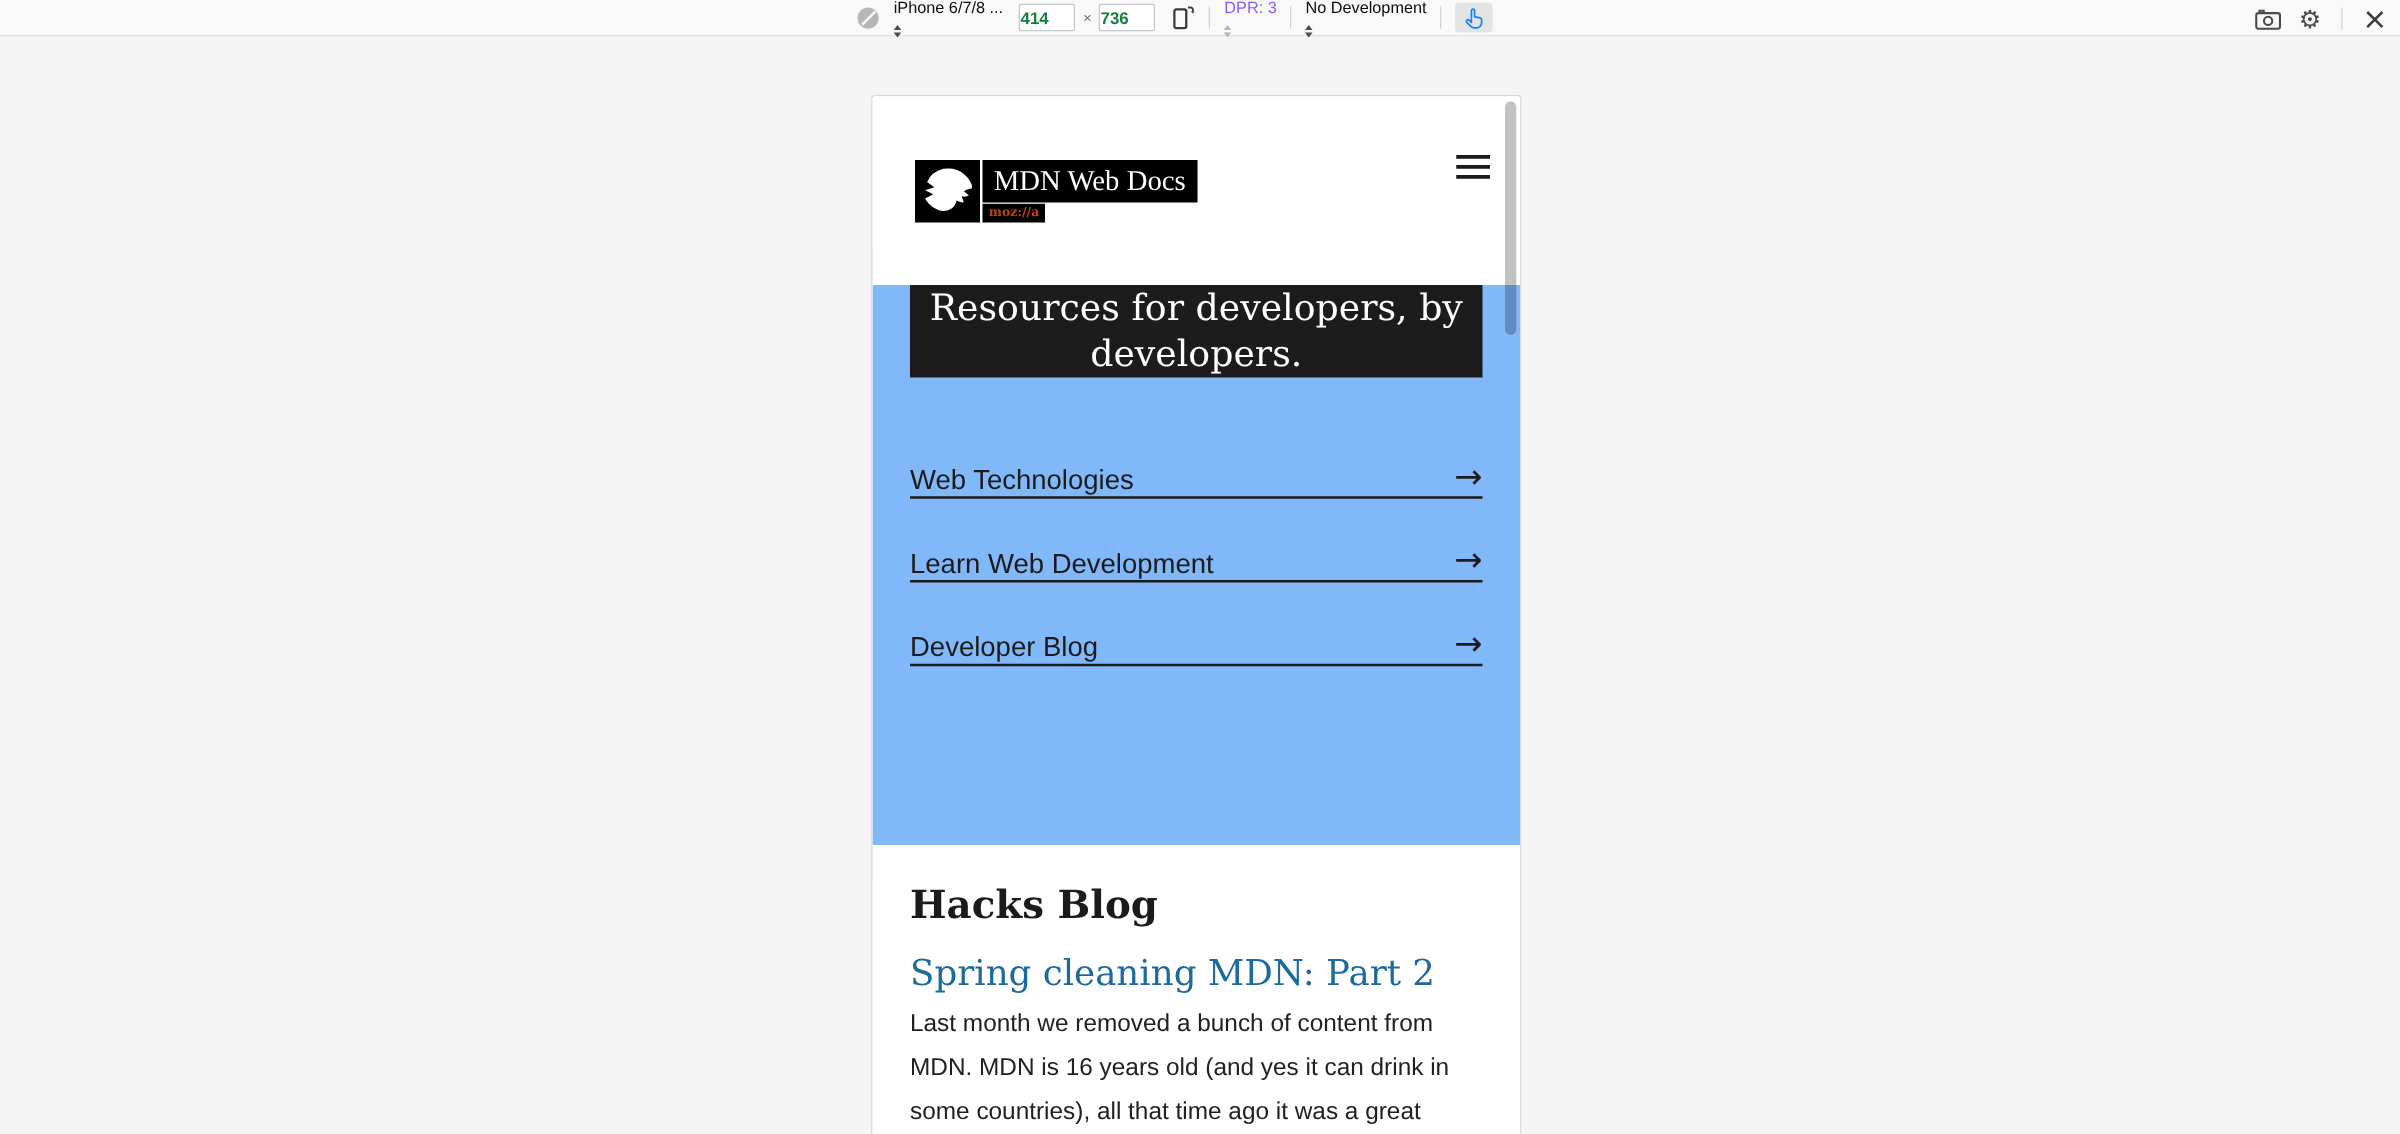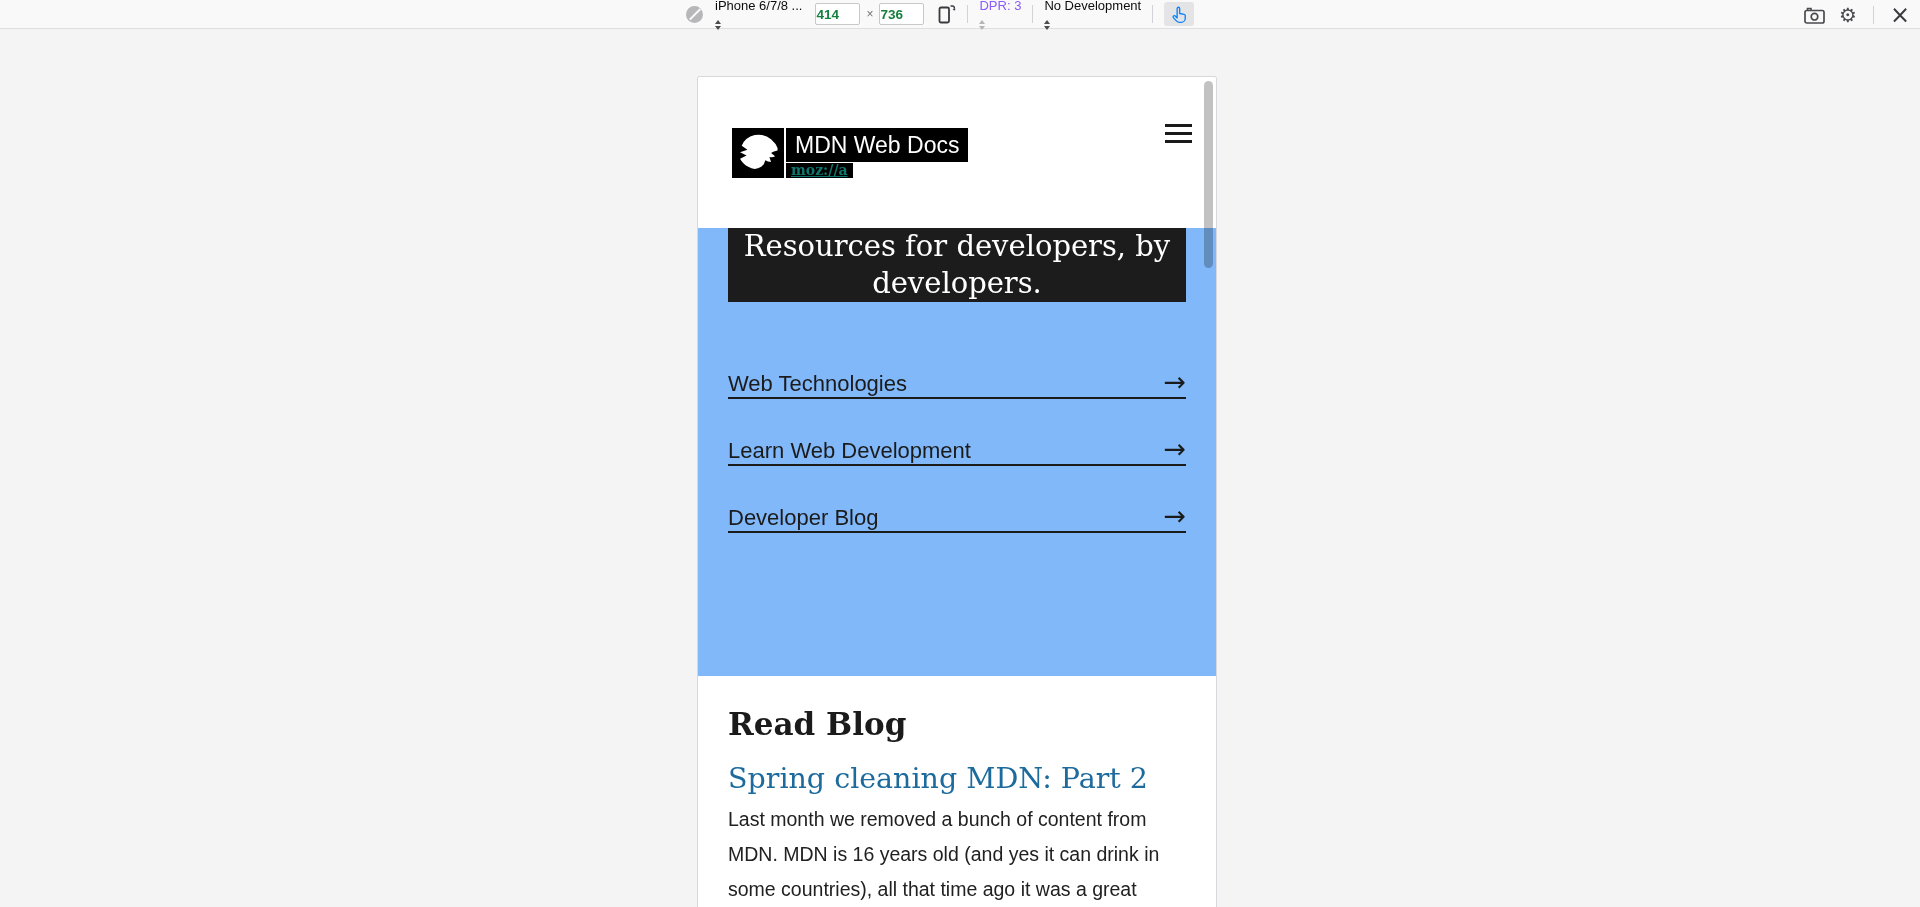--- a/index.html
+++ b/index.html
@@ -39,22 +39,22 @@
 
   
   .viewport {
     position:absolute; left:698px; top:77px; width:518px; height:830px;
     background:#ffffff; box-shadow:0 0 0 1px #d7d7dc; border-radius:2px 2px 0 0; overflow:hidden;
   }
   .vp-header { position:relative; height:119px; background:#fff; }
   .logo { position:absolute; left:34px; top:51px; display:flex; cursor:pointer; }
   .dino-box { width:52px; height:50px; background:#000; display:flex; align-items:center; justify-content:center; }
   .logo-text { display:flex; flex-direction:column; margin-left:2px; align-items:flex-start; }
-  .logo-title { background:#000; color:#fff; font-family:Liberation Sans, sans-serif; font-size:23px; line-height:34px; height:34px; padding:0 9px; white-space:nowrap; }
-  .logo-tag { background:#000; color:#0f766e; font-family:"DejaVu Serif",serif; font-weight:bold; font-size:14px; line-height:15px; height:15px; padding:0 5px; margin-top:1px; white-space:nowrap;text-decoration:underline; }
+  .logo-title { background:#000; color:#fff; font-family:Liberation Serif, serif; font-size:23px; line-height:34px; height:34px; padding:0 9px; white-space:nowrap; }
+  .logo-tag { background:#000; color:#c2410c; font-family:"DejaVu Serif",serif; font-weight:bold; font-size:10px; line-height:15px; height:15px; padding:0 5px; margin-top:1px; white-space:nowrap; }
   .burger { position:absolute; right:24px; top:47px; width:27px; background:none; border:none; display:flex; flex-direction:column; gap:5px; cursor:pointer; }
   .burger i { display:block; width:27px; height:3px; background:#1a1a1a; }
 
   .hero { height:448px; background:#80b8fa; padding:0 30px; }
   .hero-title {
     margin-top:32px; min-height:74px; background:#1c1c1c; color:#fff;
     font-family:"DejaVu Serif",serif; font-weight:normal; font-size:29px; line-height:37px;
     display:flex; align-items:center; justify-content:center; text-align:center; padding:0 14px;
   }
   .hero-nav { margin-top:30px; }
@@ -186,20 +186,20 @@
           <span class="arr">→</span>
         </a>
         <a class="hero-link">
           <span class="lbl">Developer Blog</span>
           <span class="arr">→</span>
         </a>
       </nav>
     </section>
 
     <section class="blog">
-      <h2>Read Blog</h2>
+      <h2>Hacks Blog</h2>
       <h3>Spring cleaning MDN: Part 2</h3>
       <p class="excerpt">Last month we removed a bunch of content from MDN. MDN is 16 years old (and yes it can drink in some countries), all that time ago it was a great place for all of Mozilla to document all of their things. As MDN evolved and the web reference</p>
     </section>
 
     <div class="vp-scroll-thumb"></div>
   </div>
 </div>
 
 </body></html>

